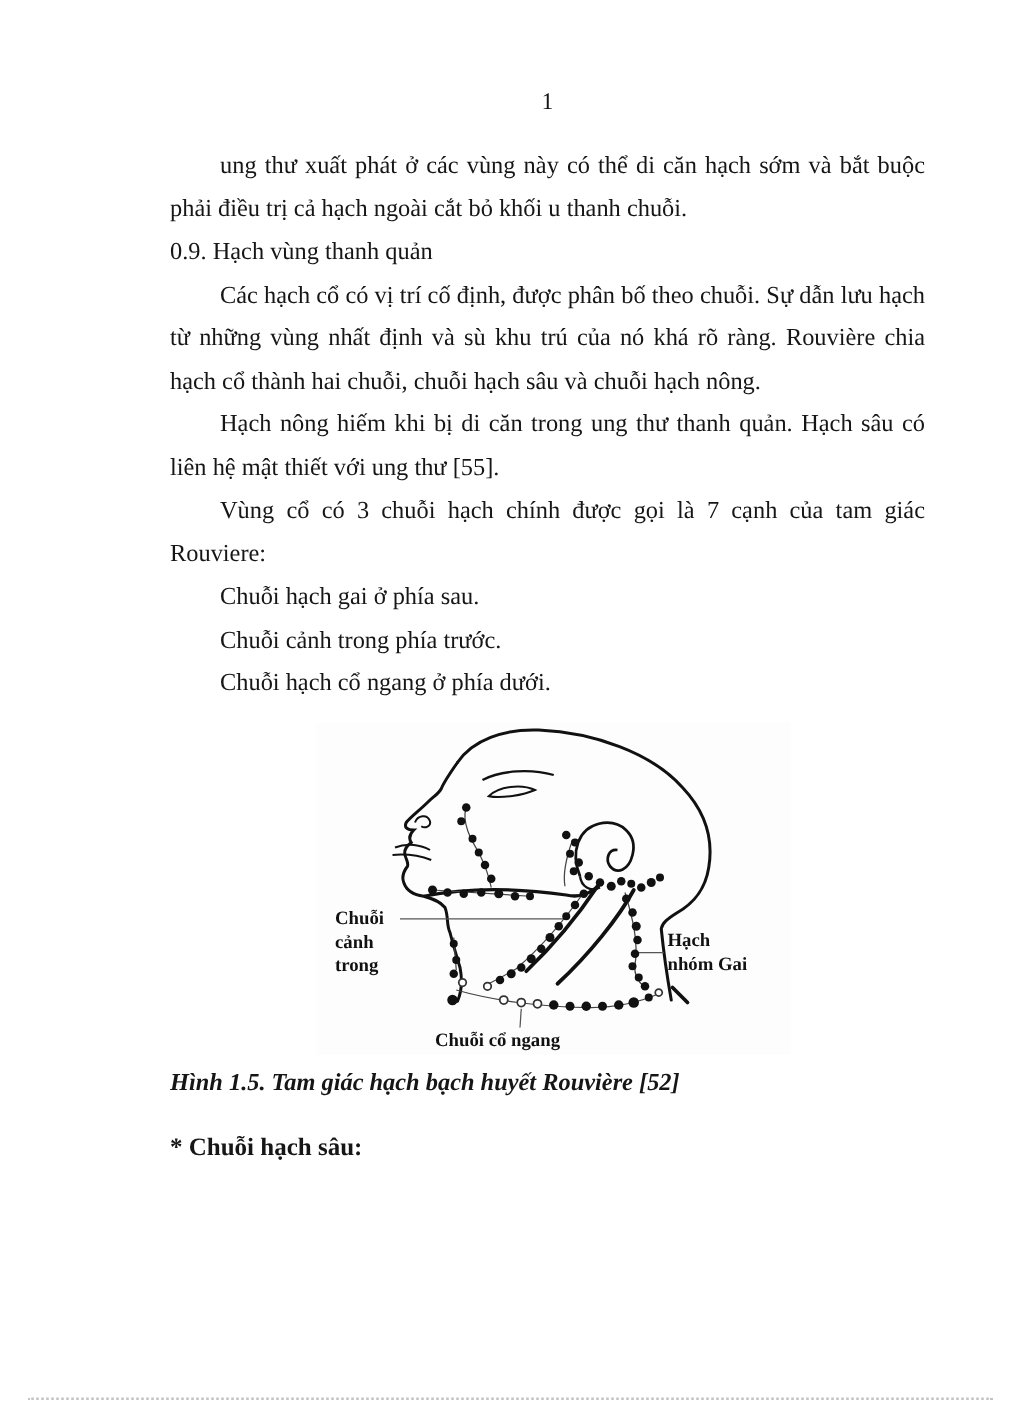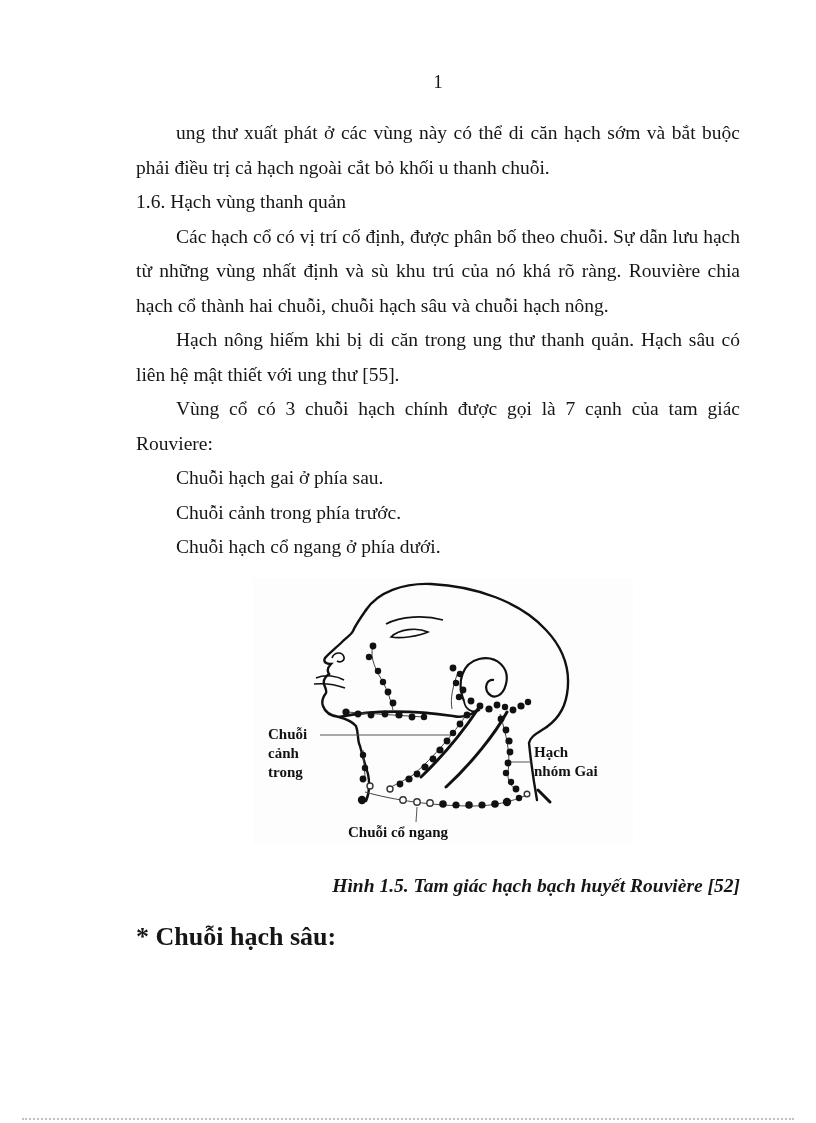--- a/index.html
+++ b/index.html
@@ -43,30 +43,30 @@
     height:266px;
   }
   .figure-wrap svg{display:block;}
   .fig-label{
     font-family:"Liberation Serif","DejaVu Serif",serif;
     font-weight:bold;
     font-size:15px;
     fill:#111111;
   }
   .caption{
-    margin-top:29px;
-    text-align:right;
+    margin-top:10px;
+    text-align:left;
     font-size:19.5px;
     line-height:26px;
     font-weight:bold;
     font-style:italic;
   }
   .note{
     margin-top:24px;
-    font-size:26px;
+    font-size:20px;
     line-height:28px;
     font-weight:bold;
     text-align:left;
   }
   .bottom-rule{
     position:absolute;
     left:22px;right:22px;bottom:3px;
     border-top:2px dotted #c2c2c2;
     height:0;
   }
@@ -74,21 +74,21 @@
 </head>
 <body>
 
 <div class="page">
   <div class="content">
 
     <div class="page-number">1</div>
 
     <p class="body indent">ung thư xuất phát ở các vùng này có thể di căn hạch sớm và bắt buộc phải điều trị cả hạch ngoài cắt bỏ khối u thanh chuỗi.</p>
 
-    <p class="heading">1.6. Hạch vùng thanh quản</p>
+    <p class="heading">0.9. Hạch vùng thanh quản</p>
 
     <p class="body indent">Các hạch cổ có vị trí cố định, được phân bố theo chuỗi. Sự dẫn lưu hạch từ những vùng nhất định và sù khu trú của nó khá rõ ràng. Rouvière chia hạch cổ thành hai chuỗi, chuỗi hạch sâu và chuỗi hạch nông.</p>
 
     <p class="body indent">Hạch nông hiếm khi bị di căn trong ung thư thanh quản. Hạch sâu có liên hệ mật thiết với ung thư [55].</p>
 
     <p class="body indent">Vùng cổ có 3 chuỗi hạch chính được gọi là 7 cạnh của tam giác Rouviere:</p>
 
     <p class="body indent">Chuỗi hạch gai  ở phía sau.</p>
     <p class="body indent">Chuỗi cảnh trong phía trước.</p>
     <p class="body indent">Chuỗi hạch cổ ngang ở phía dưới.</p>

